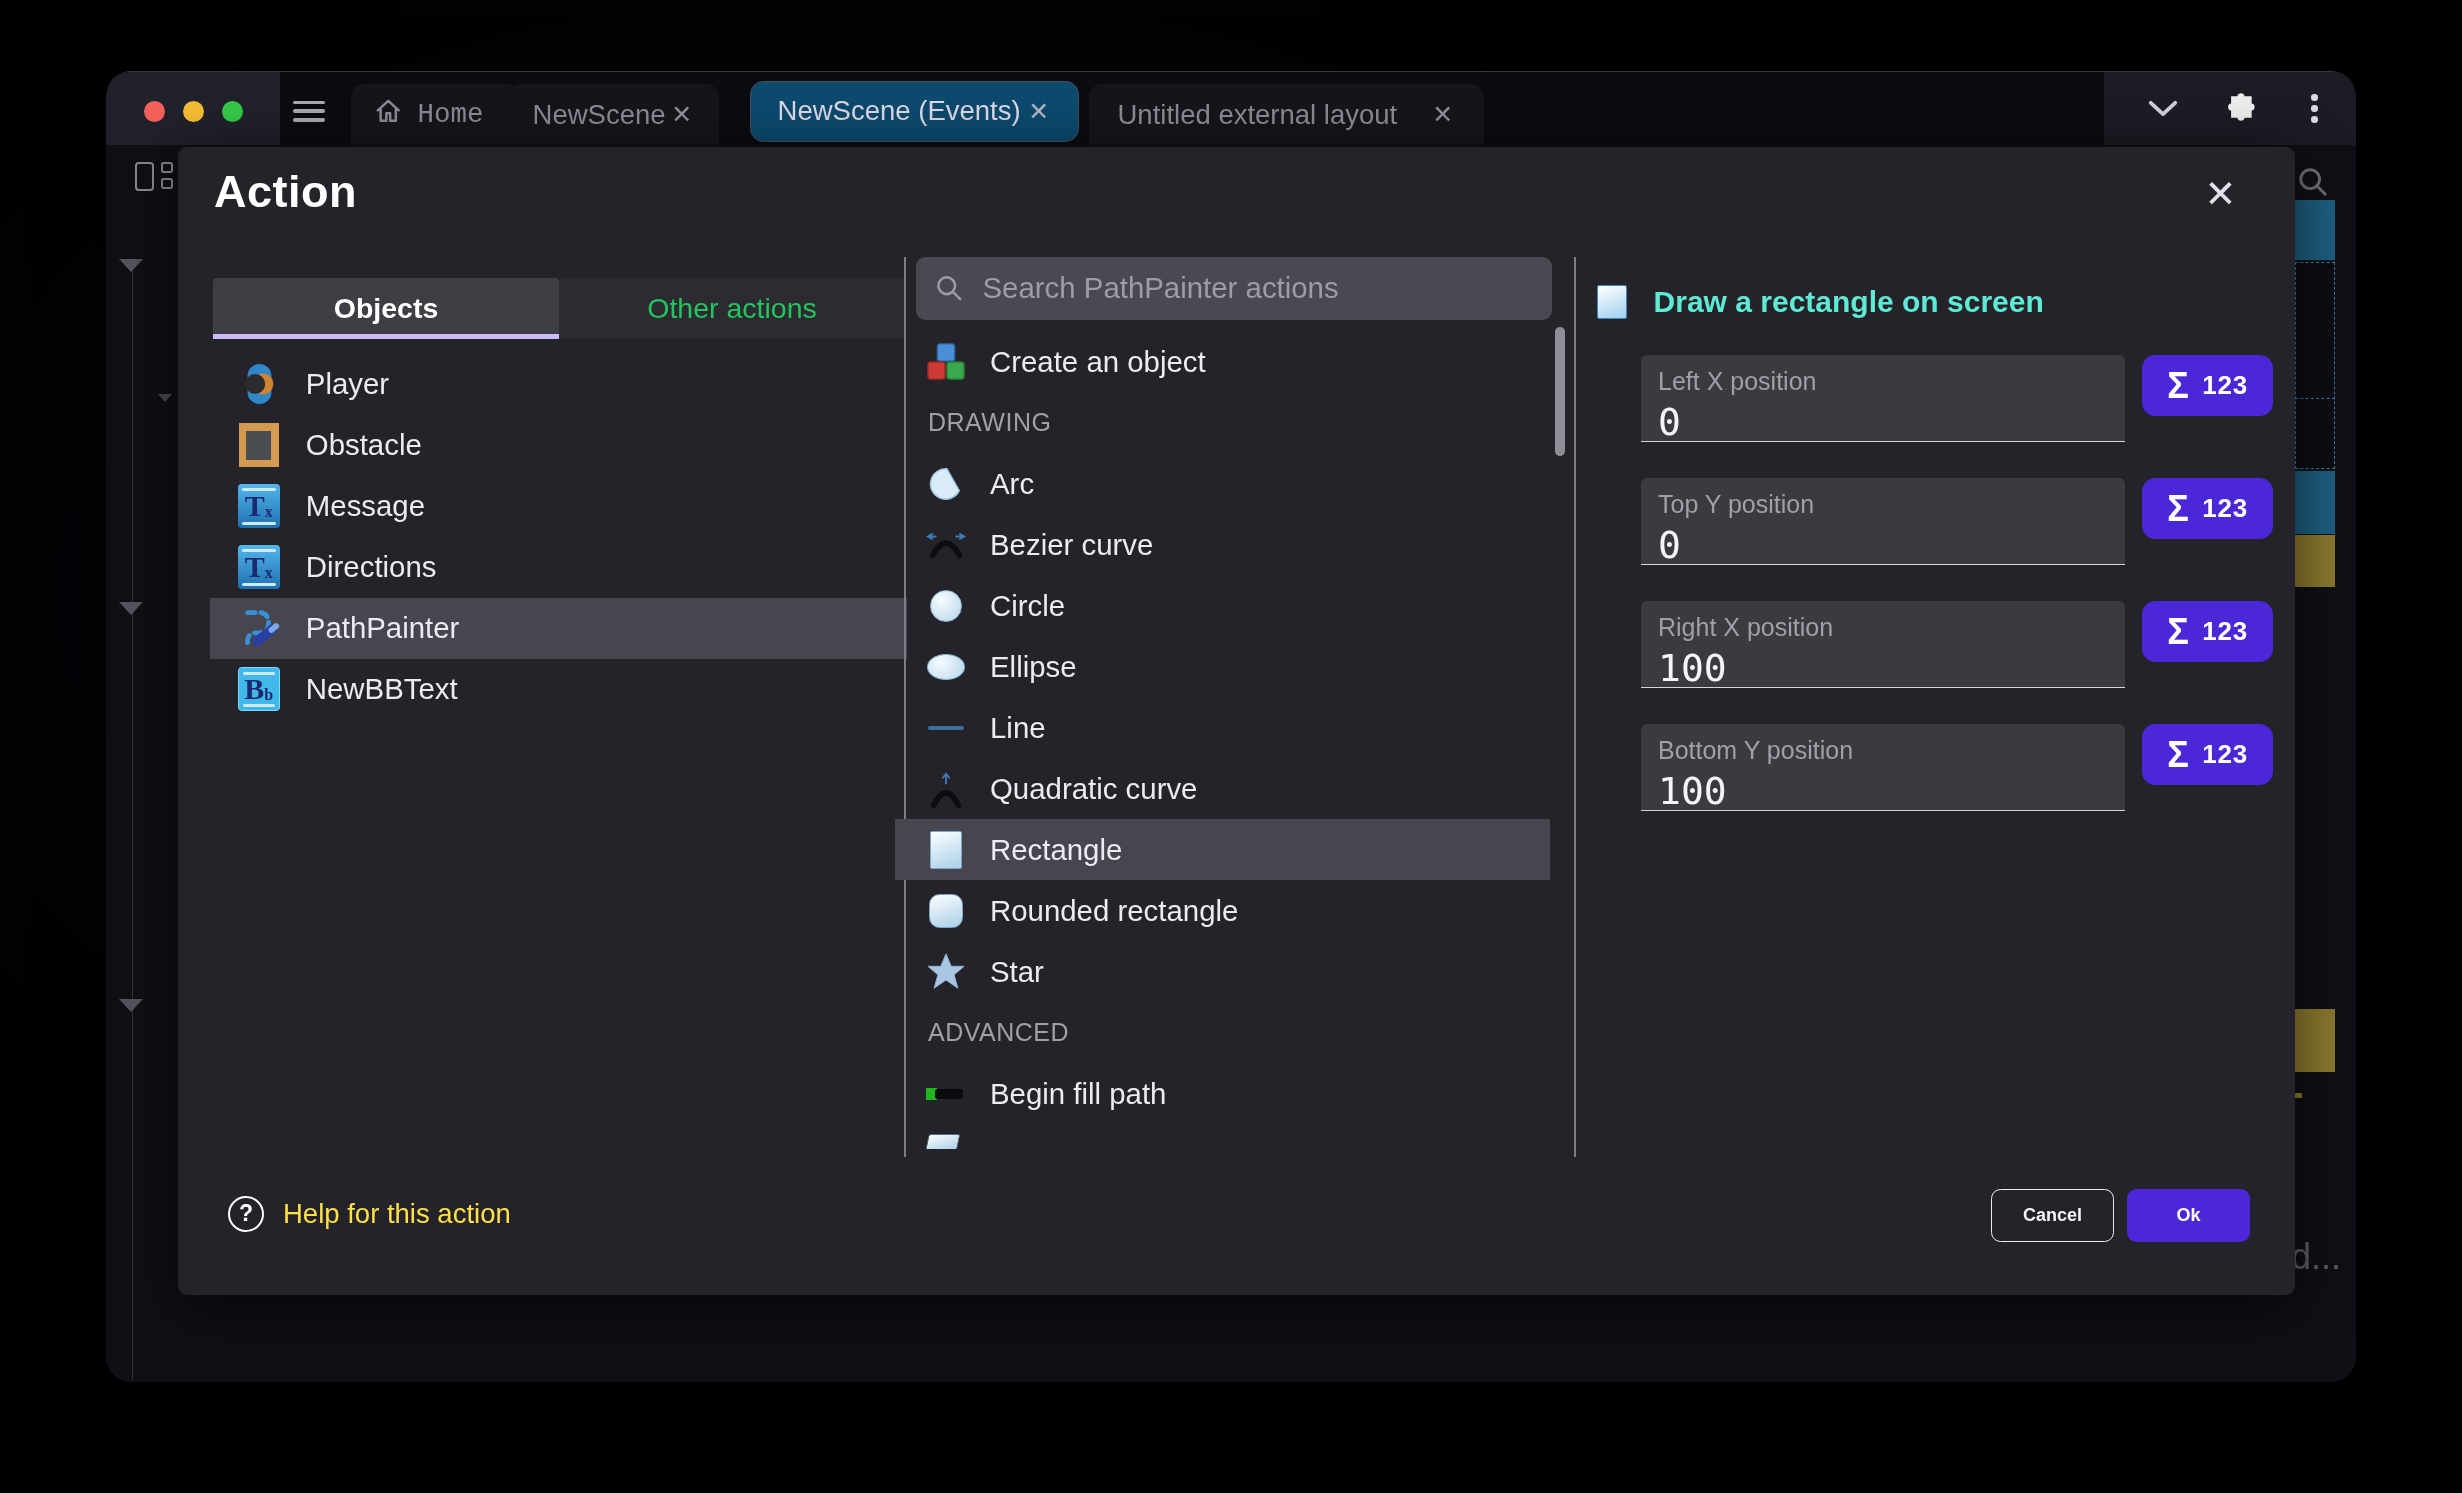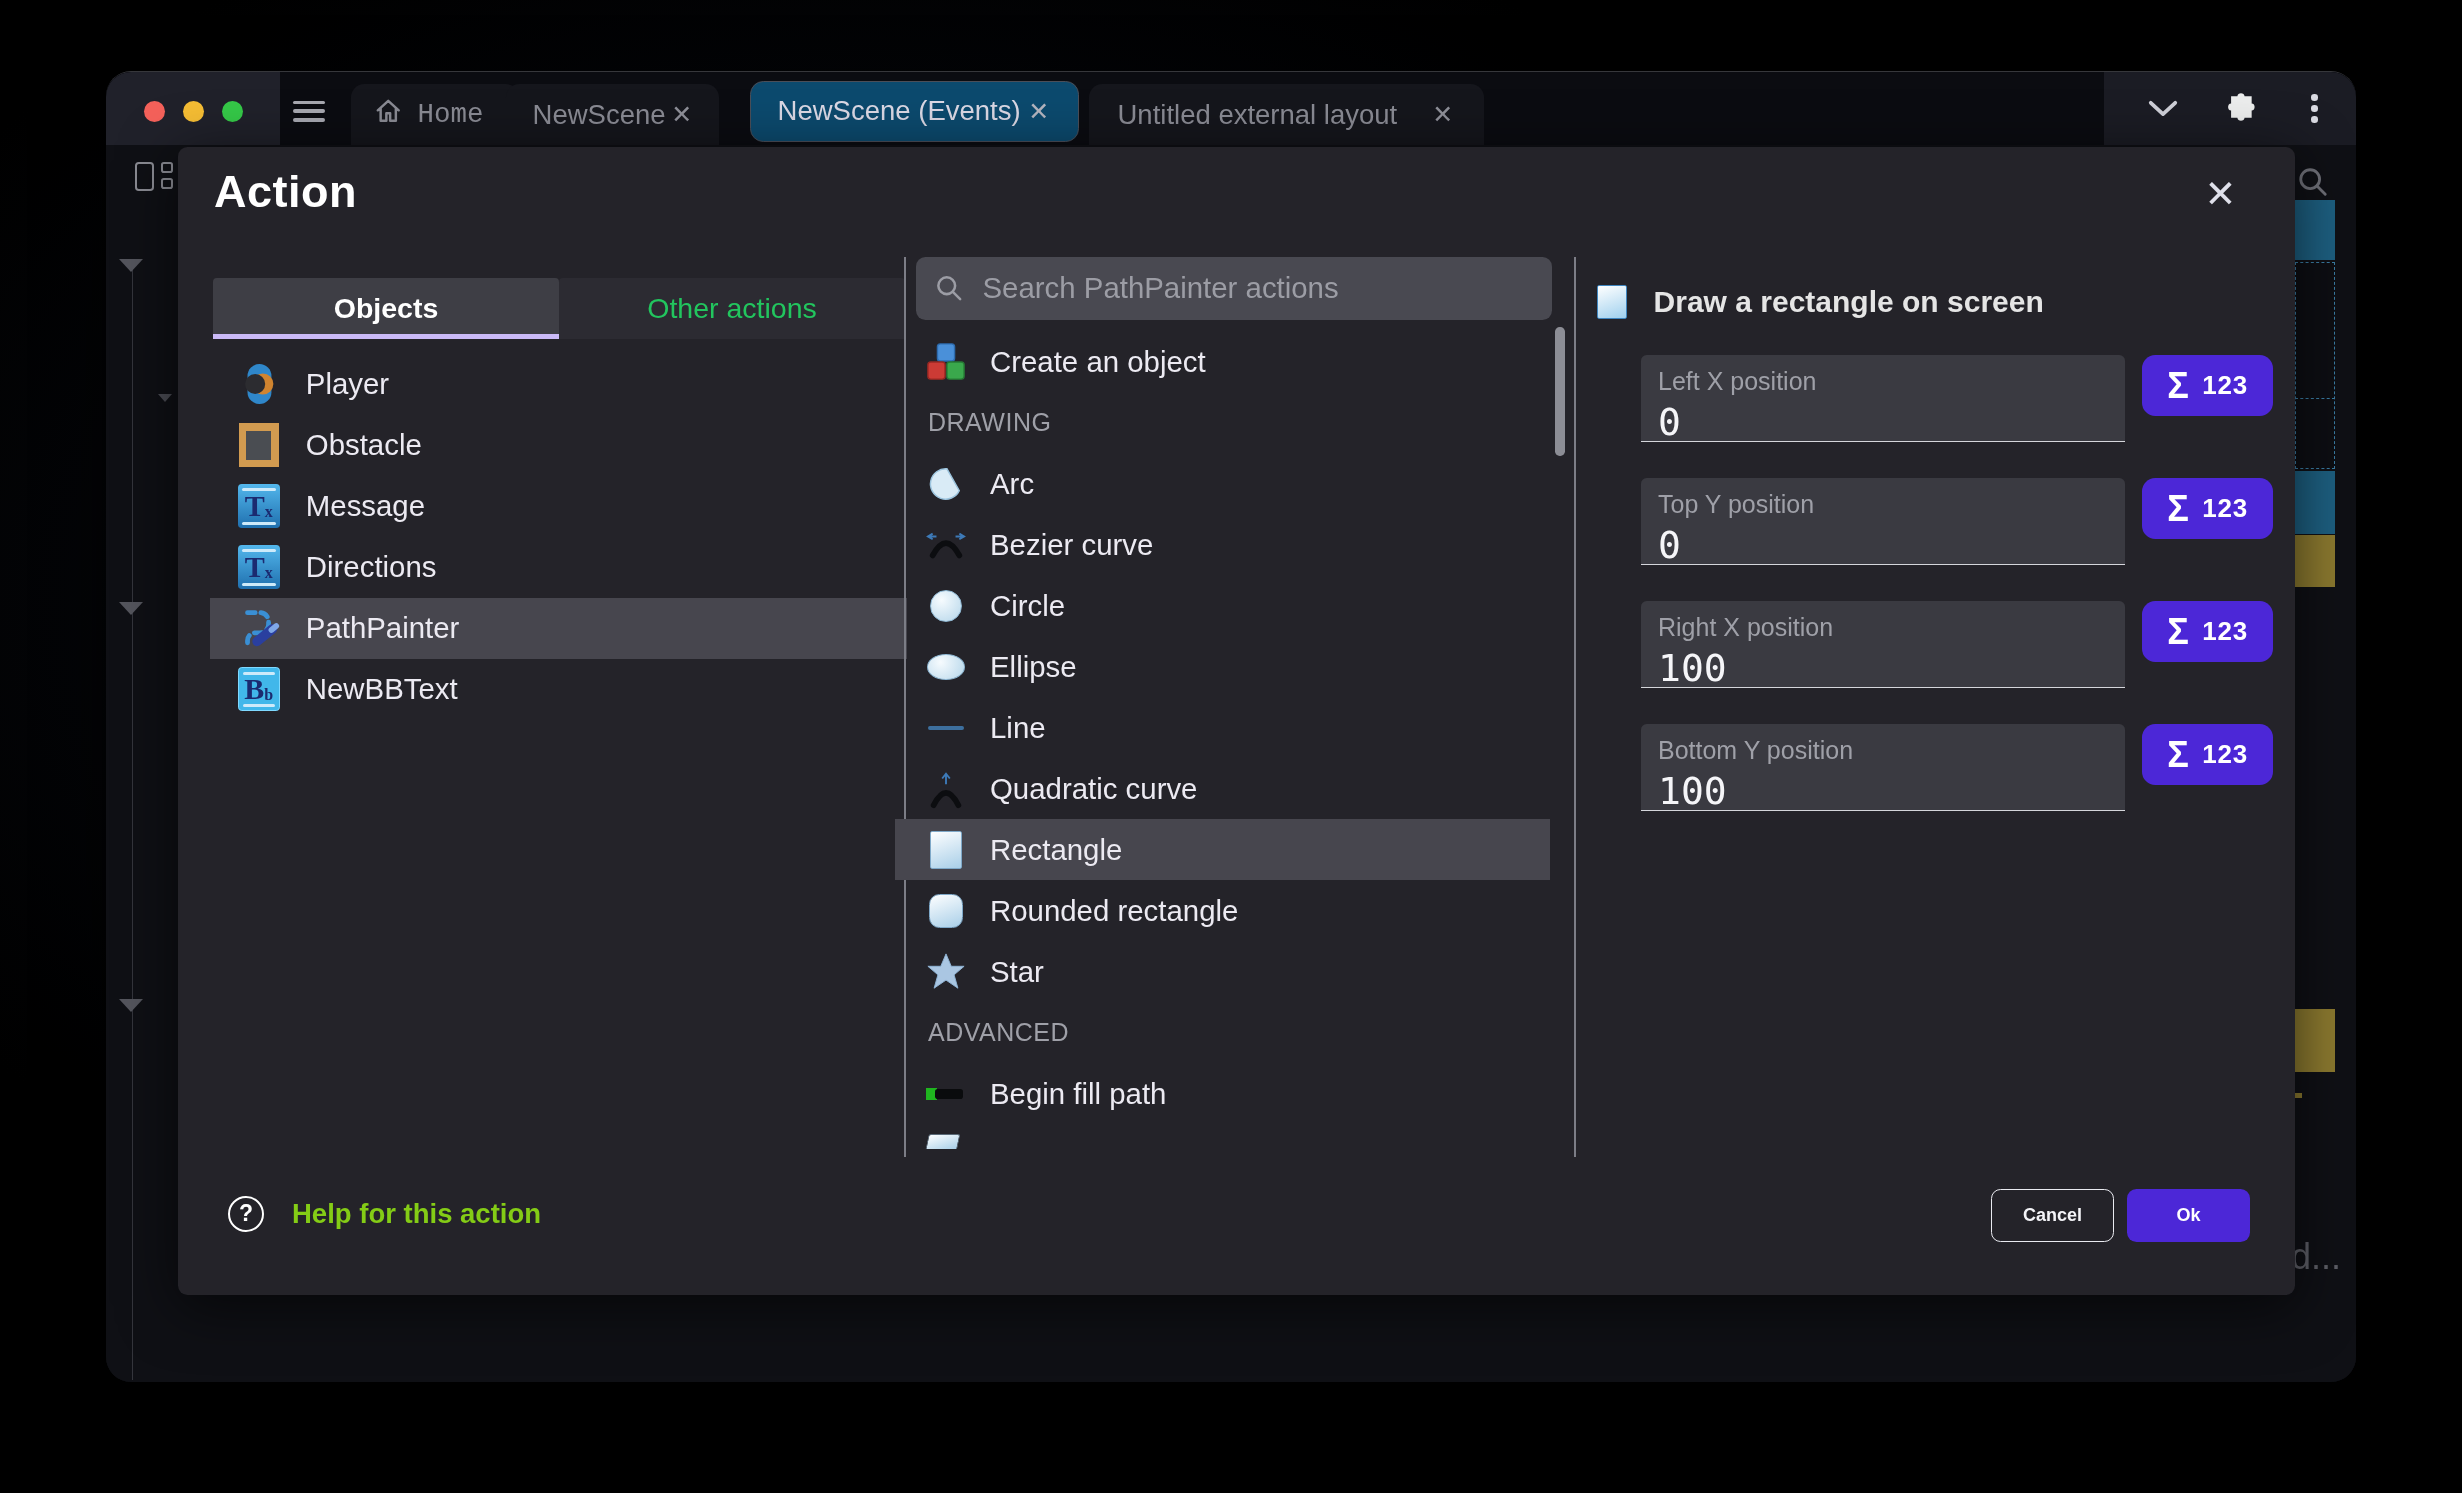--- a/index.html
+++ b/index.html
@@ -96,35 +96,35 @@
   .act-hdr{height:61px;display:flex;align-items:center;padding-left:33px;font-size:25px;color:#9fa0a8;letter-spacing:0.5px;}
   .act-ic{width:42px;height:42px;display:flex;align-items:center;justify-content:center;flex:none;}
   .act-row .lbl{margin-left:23px;font-size:29.4px;color:#eceaf2;}
   .act-partial{height:25px;overflow:hidden;position:relative;}
   .act-partial .sliver{position:absolute;left:32px;top:9.5px;width:32px;height:15px;border-radius:2.8px 2.8px 0 0;
     background:linear-gradient(160deg,#fdfeff,#a9cfe8);border:0.9px solid #5a6a78;border-bottom:none;transform:skewX(-12deg);}
 
   .col-right{position:absolute;left:1419px;top:110px;width:676px;}
   .action-head{display:flex;align-items:center;gap:26.6px;margin-top:28.5px;}
   .rect-mini{width:30px;height:34px;background:linear-gradient(160deg,#ffffff,#9fd0ee);border:1.9px solid #3f86c0;border-radius:1.9px;}
-  .action-head .lbl{font-size:30px;font-weight:bold;color:#e5e5e5;}
+  .action-head .lbl{font-size:30px;font-weight:bold;color:#5eead4;}
   .fieldrow{display:flex;align-items:flex-start;margin-top:36px;padding-left:44px;}
   .fieldrow:first-of-type{margin-top:42px;}
   .field{width:486px;height:87px;background:#3a3a41;border-radius:5.7px 5.7px 0 0;border-bottom:1.9px solid #d5d6db;padding:11.4px 17px 0;}
   .field .flabel{font-size:25px;color:#9fa0a8;}
   .field .fvalue{font-size:38px;color:#f5f5f8;font-family:"DejaVu Sans Mono",monospace;margin-top:3.8px;}
   .expr-btn{width:131px;height:61px;margin-left:17px;background:#4c27d7;border-radius:13.3px;
     display:flex;align-items:center;justify-content:center;gap:13.3px;cursor:pointer;}
   .expr-btn .sg{font-size:36px;font-weight:bold;color:#fff;}
   .expr-btn .n{font-size:26px;font-weight:bold;color:#fff;letter-spacing:0.9px;}
 
   .help{position:absolute;left:50px;top:1049px;display:flex;align-items:center;gap:19px;cursor:pointer;}
   .help-circ{width:36px;height:36px;border:2.8px solid #ffffff;border-radius:50%;display:flex;align-items:center;justify-content:center;
     font-size:23px;font-weight:bold;color:#fff;}
-  .help .lbl{font-size:27.5px;font-weight:bold;color:#84cc16;margin-left:9px;}
+  .help .lbl{font-size:27.5px;font-weight:normal;color:#fde047;}
   .btn{position:absolute;top:1042px;height:53px;border-radius:9.5px;display:flex;align-items:center;justify-content:center;
     font-size:18px;font-weight:bold;cursor:pointer;}
   .cancel{left:1813px;width:123px;border:1.9px solid #e9eaf0;color:#f4f4f8;background:transparent;}
   .ok{left:1949px;width:123px;background:#4c27d7;color:#ffffff;}
 
   
   .ic-circle{width:32px;height:32px;border-radius:50%;background:radial-gradient(circle at 35% 30%,#f6fbfe,#b5d6ea);border:0.9px solid #8fb8d4;}
   .ic-ellipse{width:38px;height:26px;border-radius:50%;background:radial-gradient(circle at 35% 30%,#f6fbfe,#b5d6ea);border:0.9px solid #8fb8d4;}
   .ic-line{width:36px;height:3.8px;background:#3d6f9e;border-radius:1.9px;}
   .ic-rect{width:32px;height:38px;background:linear-gradient(160deg,#fdfeff,#a9cfe8);border:0.9px solid #7ea8c8;border-radius:1.9px;}

